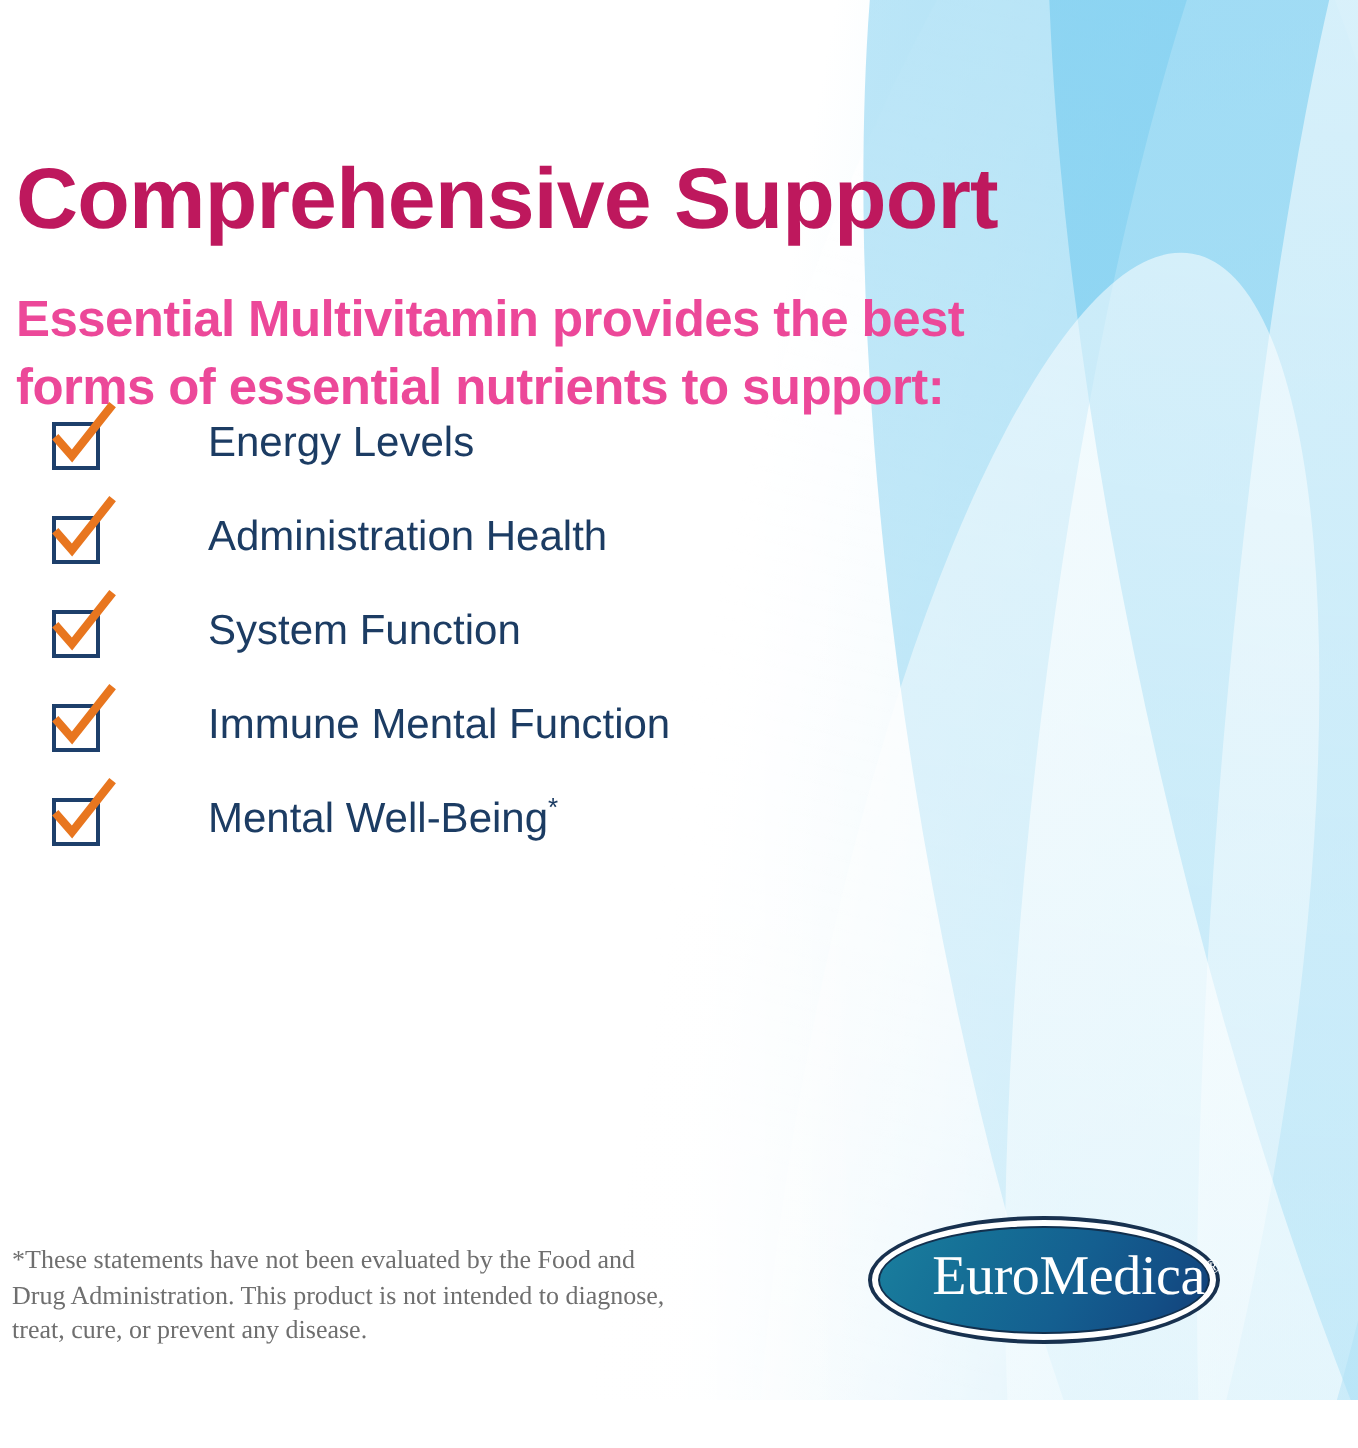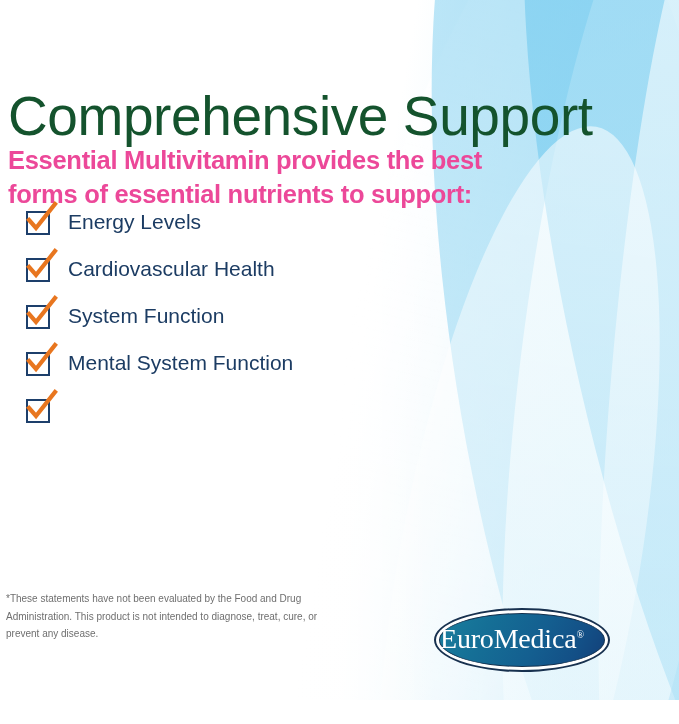--- a/index.html
+++ b/index.html
@@ -100,24 +100,24 @@
 
   
   .content {
     position: absolute;
     inset: 0;
   }
   .title {
     position: absolute;
     left: 8px;
     top: 47px;
-    font-size: 55px;
-    font-weight: 400;
+    font-size: 43px;
+    font-weight: 700;
     letter-spacing: -0.4px;
-    color: #14532d;
+    color: #be185d;
     white-space: nowrap;
   }
   .subtitle {
     position: absolute;
     left: 8px;
     top: 117px;
     width: 530px;
     font-size: 25.5px;
     font-weight: bold;
     line-height: 34px;
@@ -130,20 +130,21 @@
     position: absolute;
     left: 26px;
     top: 207px;
     width: 470px;
   }
   .check-row {
     position: relative;
     height: 47px;
     display: flex;
     align-items: flex-start;
+    gap: 36px;
   }
   .checkbox {
     position: relative;
     width: 24px;
     height: 24px;
     flex: 0 0 auto;
     margin-top: 4px;
   }
   .checkbox .box {
     position: absolute;
@@ -170,25 +171,26 @@
   .check-label .star {
     font-size: 13px;
     vertical-align: super;
     line-height: 0;
   }
 
   
   .disclaimer {
     position: absolute;
     left: 6px;
-    top: 580px;
+    top: 608px;
     width: 330px;
-    font-size: 10px;
+    font-size: 13px;
     line-height: 17.5px;
     color: #6f6f6f;
+    font-family: Liberation Serif, serif;
   }
 
   
   .logo {
     position: absolute;
     left: 434px;
     top: 608px;
     width: 176px;
     height: 64px;
   }
@@ -203,20 +205,22 @@
   .logo .ellipse {
     position: absolute;
     left: 5px; top: 5px;
     right: 5px; bottom: 5px;
     border-radius: 50%;
     background: linear-gradient(118deg, #1a7f9e 0%, #156f96 28%, #145f90 58%, #134f86 82%, #133f78 100%);
     border: 1px solid #12304e;
     box-sizing: border-box;
     display: flex;
     align-items: center;
+    justify-content: center;
+    padding-left: 32px;
   }
   .logo .wordmark {
     font-family: "Liberation Serif", serif;
     font-size: 28px;
     color: #ffffff;
     letter-spacing: -0.2px;
     white-space: nowrap;
     position: relative;
     top: -1px;
   }
@@ -259,47 +263,48 @@
           </span>
           <span class="check-label">Energy Levels</span>
         </li>
         <li class="check-row">
           <span class="checkbox">
             <span class="box"></span>
             <svg viewBox="0 0 33 31" xmlns="http://www.w3.org/2000/svg">
               <path d="M4 16 L11 24 L30 0" fill="none" stroke="#e8761f" stroke-width="4.2" stroke-linecap="square" stroke-linejoin="miter"></path>
             </svg>
           </span>
-          <span class="check-label">Cardiovascular Health</span>
+          <span class="check-label">Administration Health</span>
         </li>
         <li class="check-row">
           <span class="checkbox">
             <span class="box"></span>
             <svg viewBox="0 0 33 31" xmlns="http://www.w3.org/2000/svg">
               <path d="M4 16 L11 24 L30 0" fill="none" stroke="#e8761f" stroke-width="4.2" stroke-linecap="square" stroke-linejoin="miter"></path>
             </svg>
           </span>
           <span class="check-label">System Function</span>
         </li>
         <li class="check-row">
           <span class="checkbox">
             <span class="box"></span>
             <svg viewBox="0 0 33 31" xmlns="http://www.w3.org/2000/svg">
               <path d="M4 16 L11 24 L30 0" fill="none" stroke="#e8761f" stroke-width="4.2" stroke-linecap="square" stroke-linejoin="miter"></path>
             </svg>
           </span>
-          <span class="check-label">Mental System Function</span>
-        </li>
-        <li class="check-row">
-          <span class="checkbox">
-            <span class="box"></span>
-            <svg viewBox="0 0 33 31" xmlns="http://www.w3.org/2000/svg">
-              <path d="M4 16 L11 24 L30 0" fill="none" stroke="#e8761f" stroke-width="4.2" stroke-linecap="square" stroke-linejoin="miter"></path>
-            </svg>
-          </span>
+          <span class="check-label">Immune Mental Function</span>
+        </li>
+        <li class="check-row">
+          <span class="checkbox">
+            <span class="box"></span>
+            <svg viewBox="0 0 33 31" xmlns="http://www.w3.org/2000/svg">
+              <path d="M4 16 L11 24 L30 0" fill="none" stroke="#e8761f" stroke-width="4.2" stroke-linecap="square" stroke-linejoin="miter"></path>
+            </svg>
+          </span>
+          <span class="check-label">Mental Well-Being<span class="star">*</span></span>
         </li>
       </ul>
 
     <p class="disclaimer">*These statements have not been evaluated by the Food and Drug Administration. This product is not intended to diagnose, treat, cure, or prevent any disease.</p>
 
     <div class="logo">
       <div class="ring"></div>
       <div class="ellipse">
         <span class="wordmark"><span>EuroMedica</span><span class="reg">®</span></span>
       </div>

